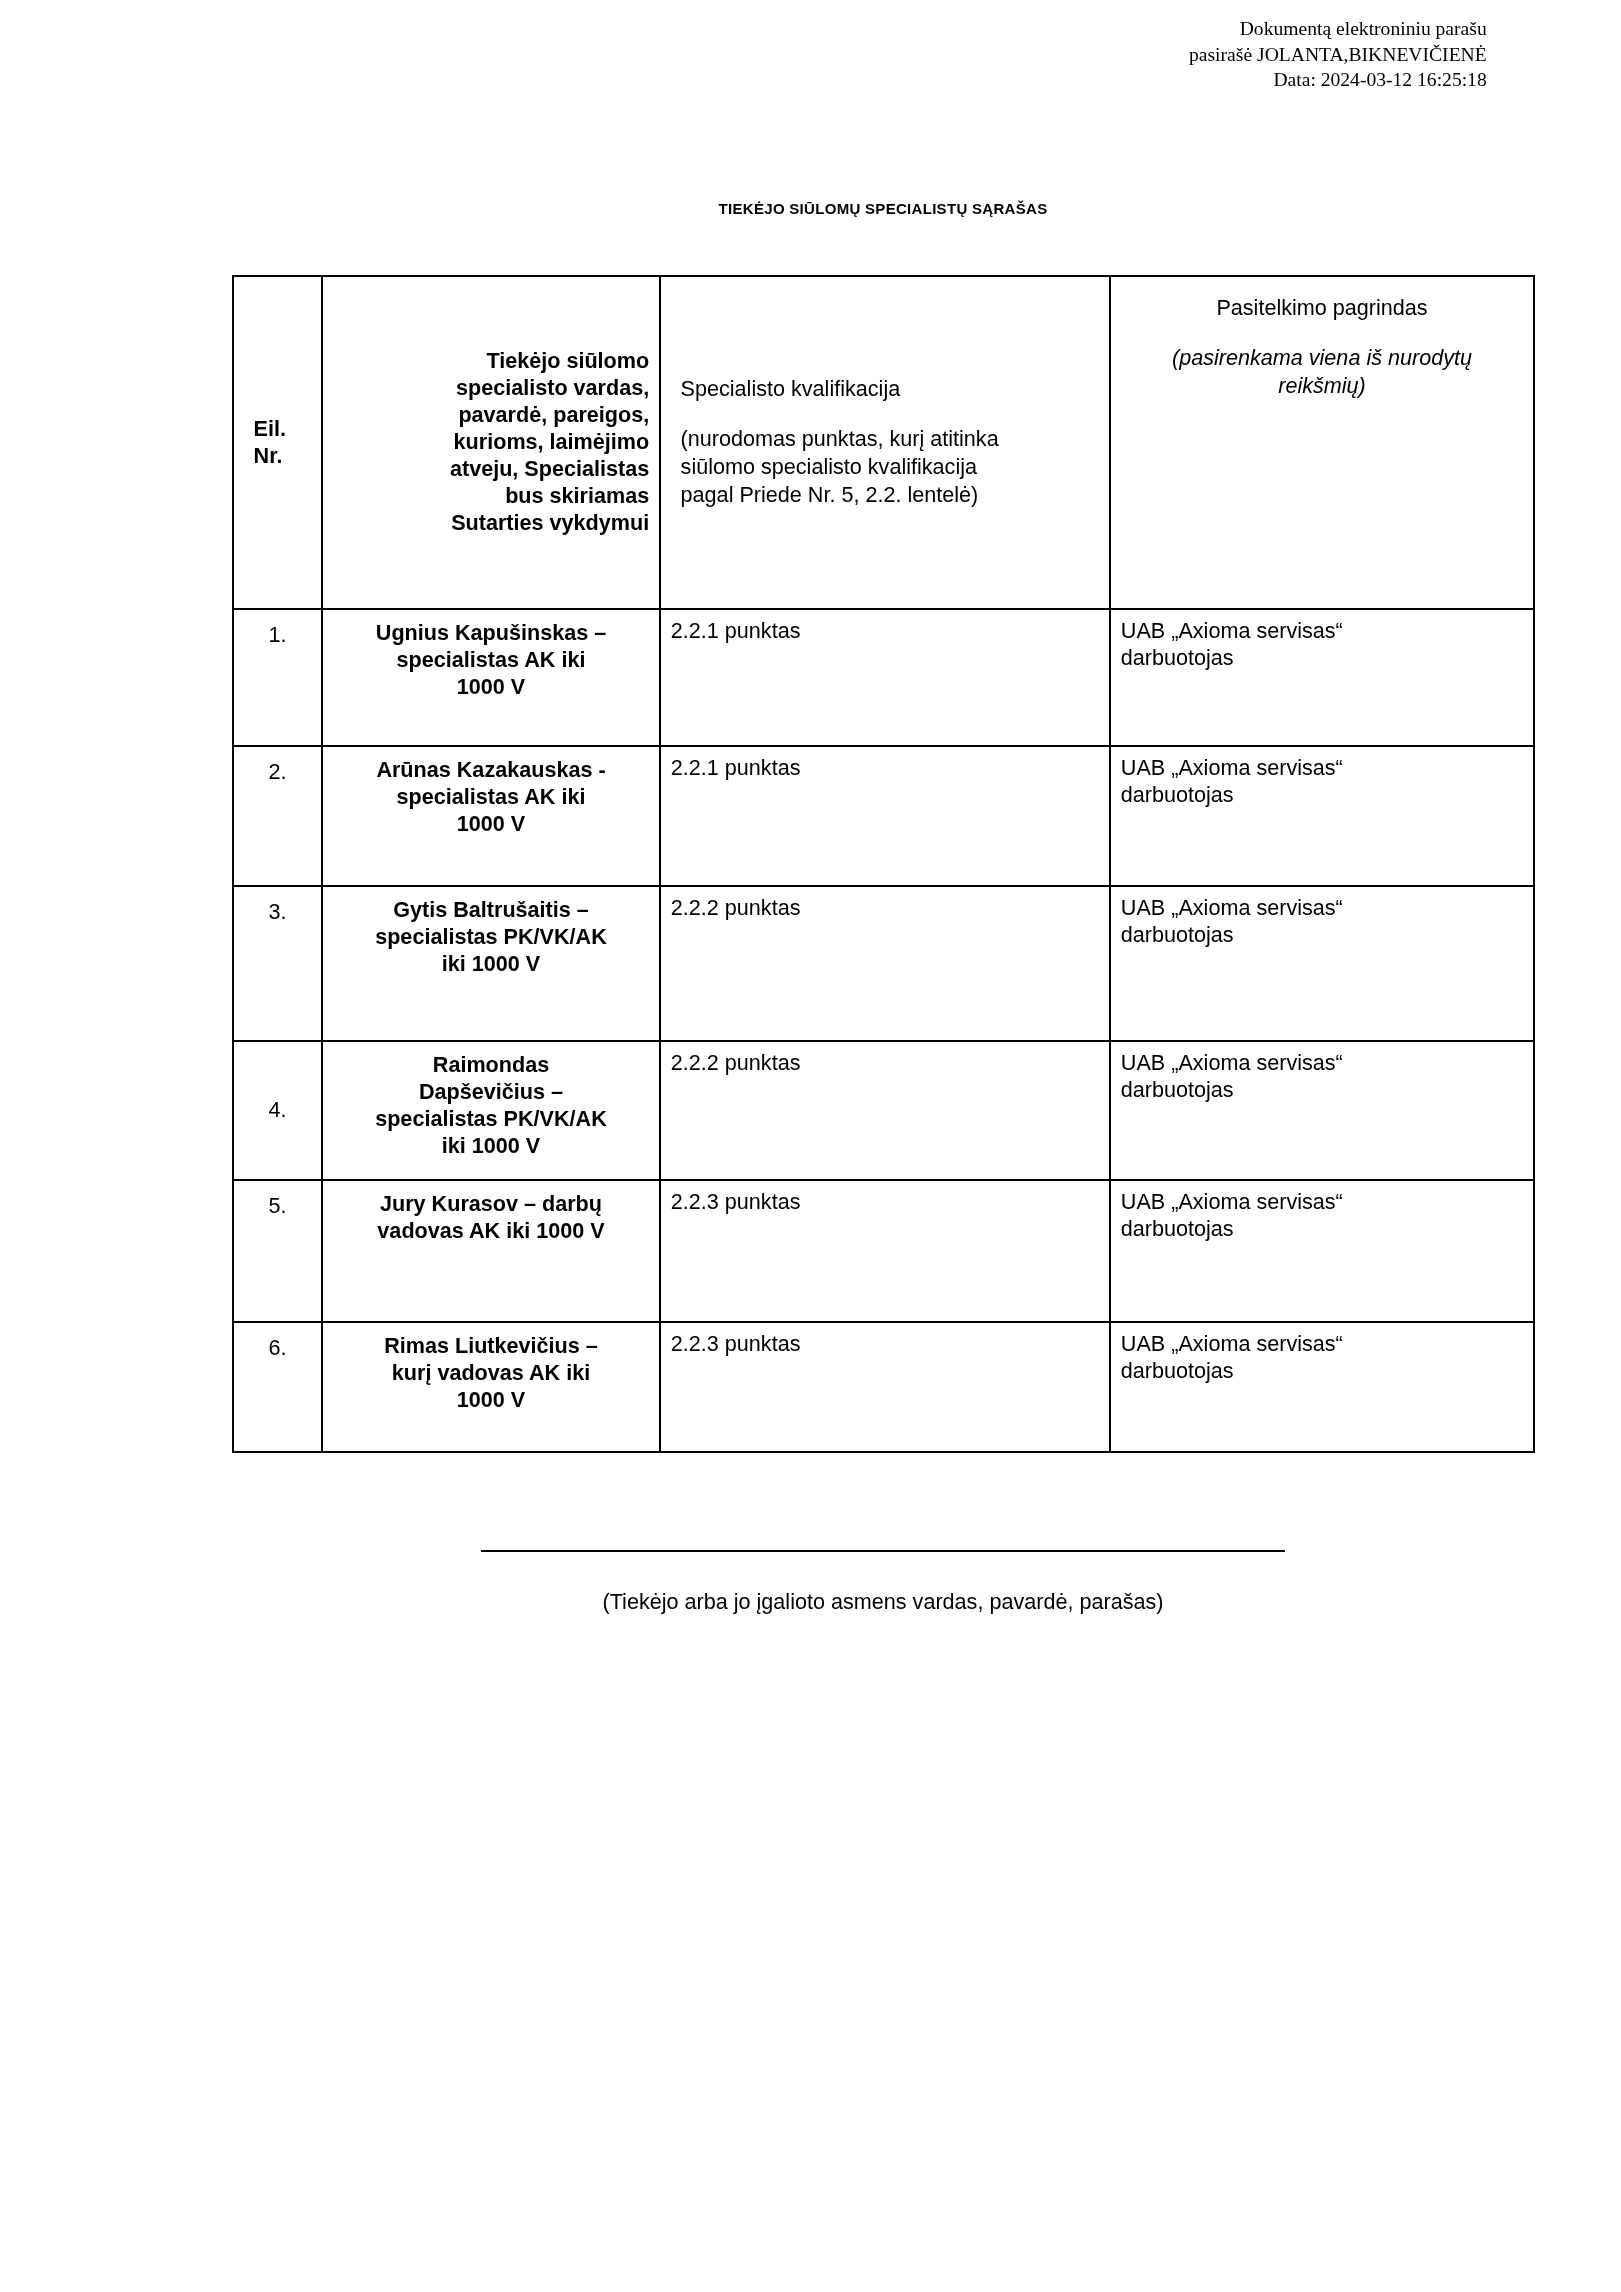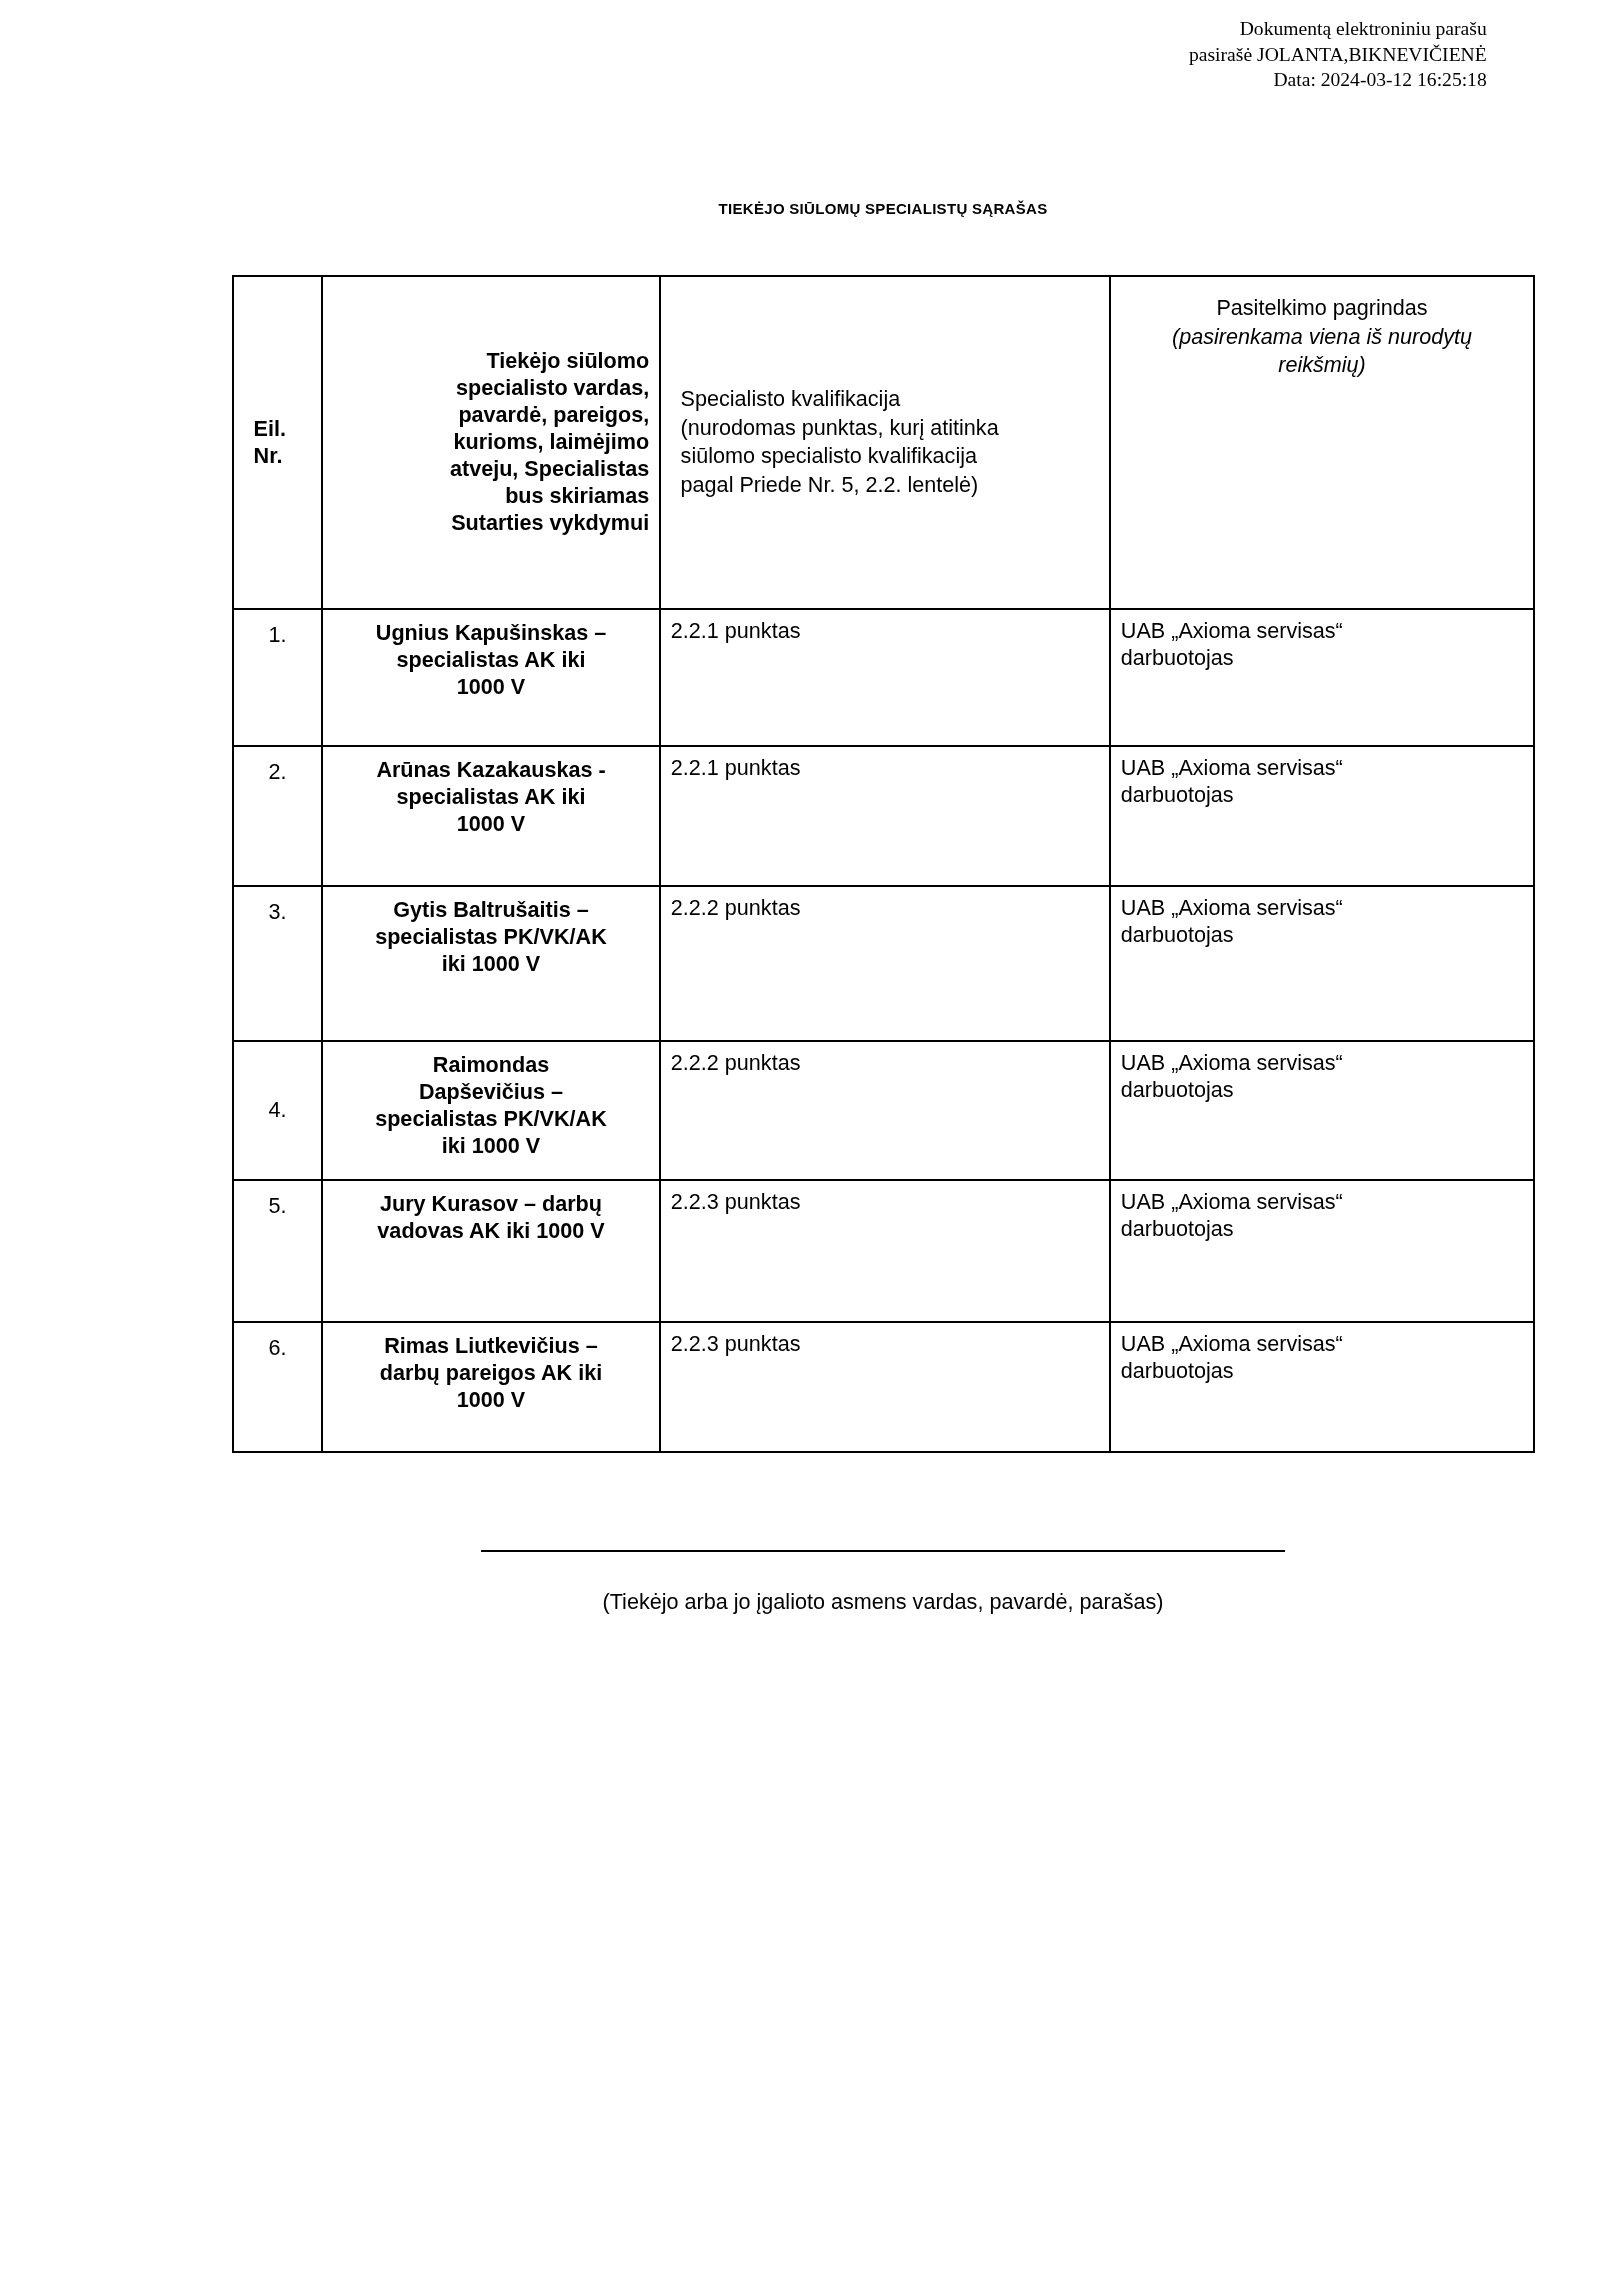--- a/index.html
+++ b/index.html
@@ -59,21 +59,21 @@
   tbody tr:nth-child(5) { height: 139px; }
   tbody tr:nth-child(6) { height: 142px; }
   tbody tr:nth-child(7) { height: 130px; }
 
   .h { font-weight: bold; }
   .h.c1 { text-align: left; vertical-align: middle; padding-left: 19.6px; }
   .h.c2 { text-align: right; vertical-align: middle; padding: 7.8px 9.8px; }
   .h.c3 { text-align: left; vertical-align: middle; padding: 7.8px 19.6px; }
   .h.c4 { text-align: center; vertical-align: top; padding: 17.6px 15.7px 7.8px 15.7px; }
   .h-title { font-weight: normal; }
-  .h-note { font-weight: normal; margin-top: 1px; line-height: 1.3; }
+  .h-note { font-weight: normal; margin-top: 22px; line-height: 1.3; }
   .h-note.italic { font-style: italic; }
 
   .cell-nr {
     text-align: center;
     vertical-align: top;
     padding-top: 11.8px;
   }
   .cell-nr.vmid { vertical-align: middle; padding-top: 0; }
   .cell-name {
     text-align: center;
@@ -199,21 +199,21 @@
         <td class="cell-name preline">Jury Kurasov – darbų
 vadovas AK iki 1000 V</td>
         <td class="cell-qual">2.2.3 punktas</td>
         <td class="cell-basis preline">UAB „Axioma servisas“
 darbuotojas</td>
       </tr>
 
       <tr>
         <td class="cell-nr">6.</td>
         <td class="cell-name preline">Rimas Liutkevičius –
-darbų pareigos AK iki
+kurį vadovas AK iki
 1000 V</td>
         <td class="cell-qual">2.2.3 punktas</td>
         <td class="cell-basis preline">UAB „Axioma servisas“
 darbuotojas</td>
       </tr>
     </tbody>
   </table>
 
   <div class="footer">
     <div class="sig-line"></div>

